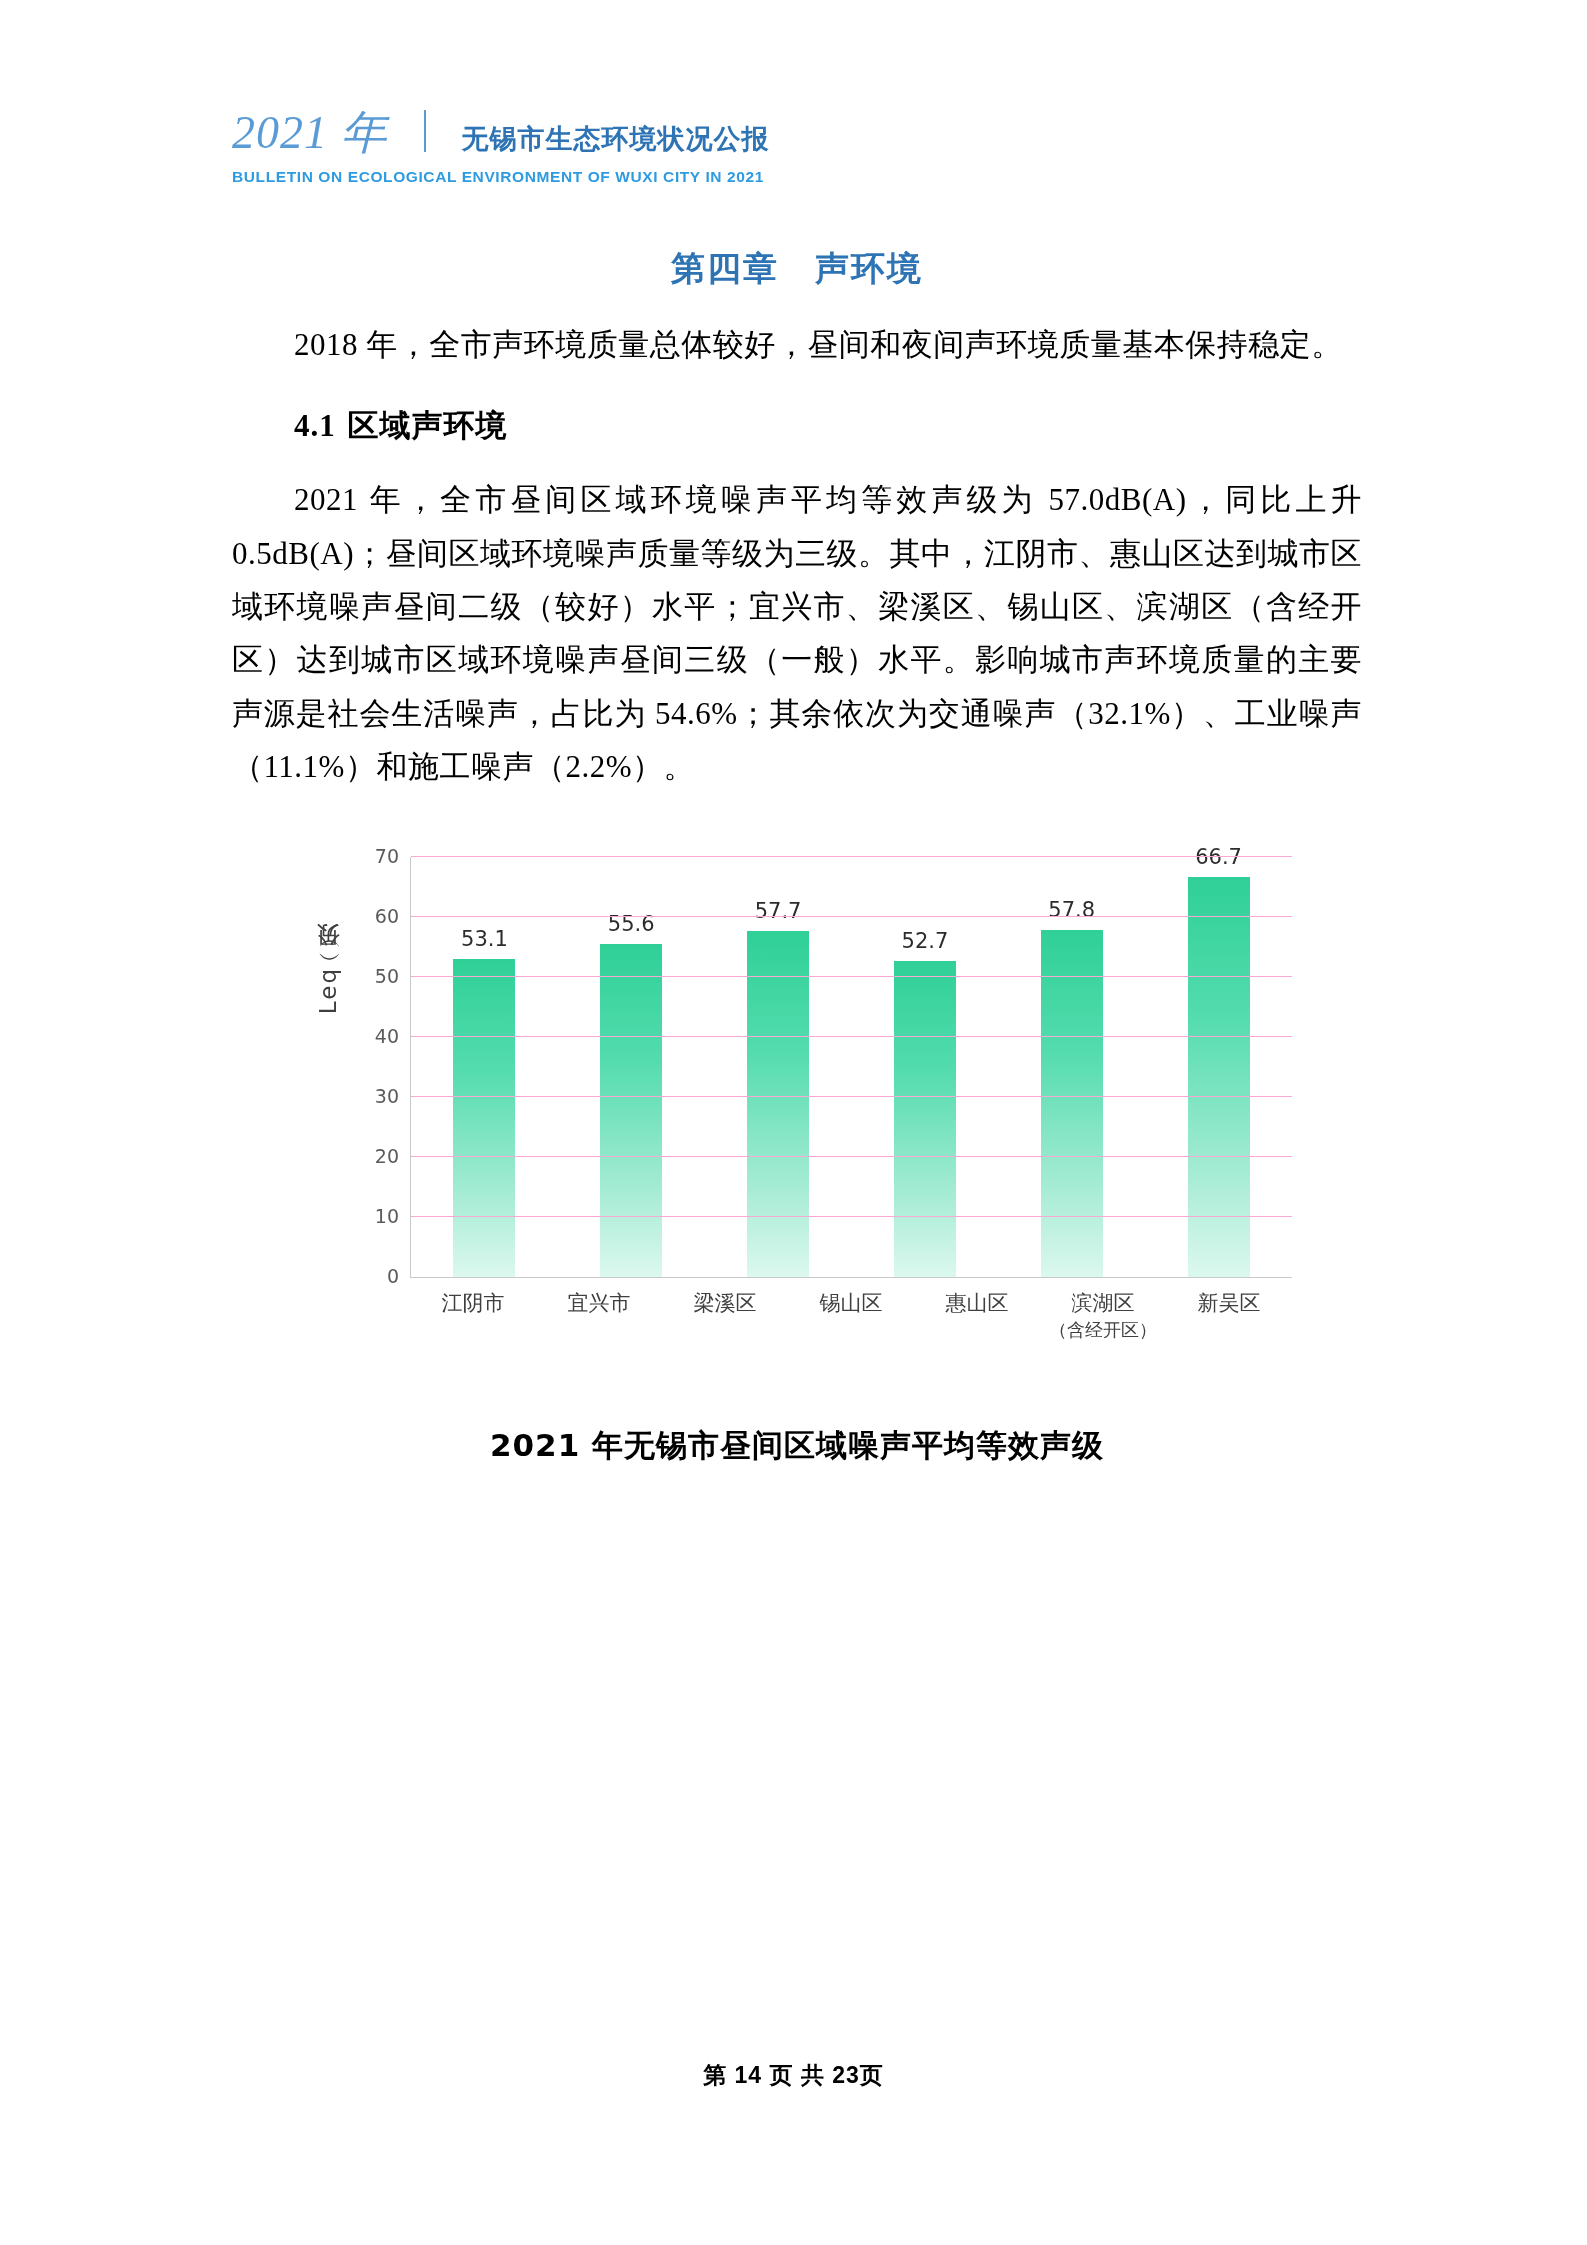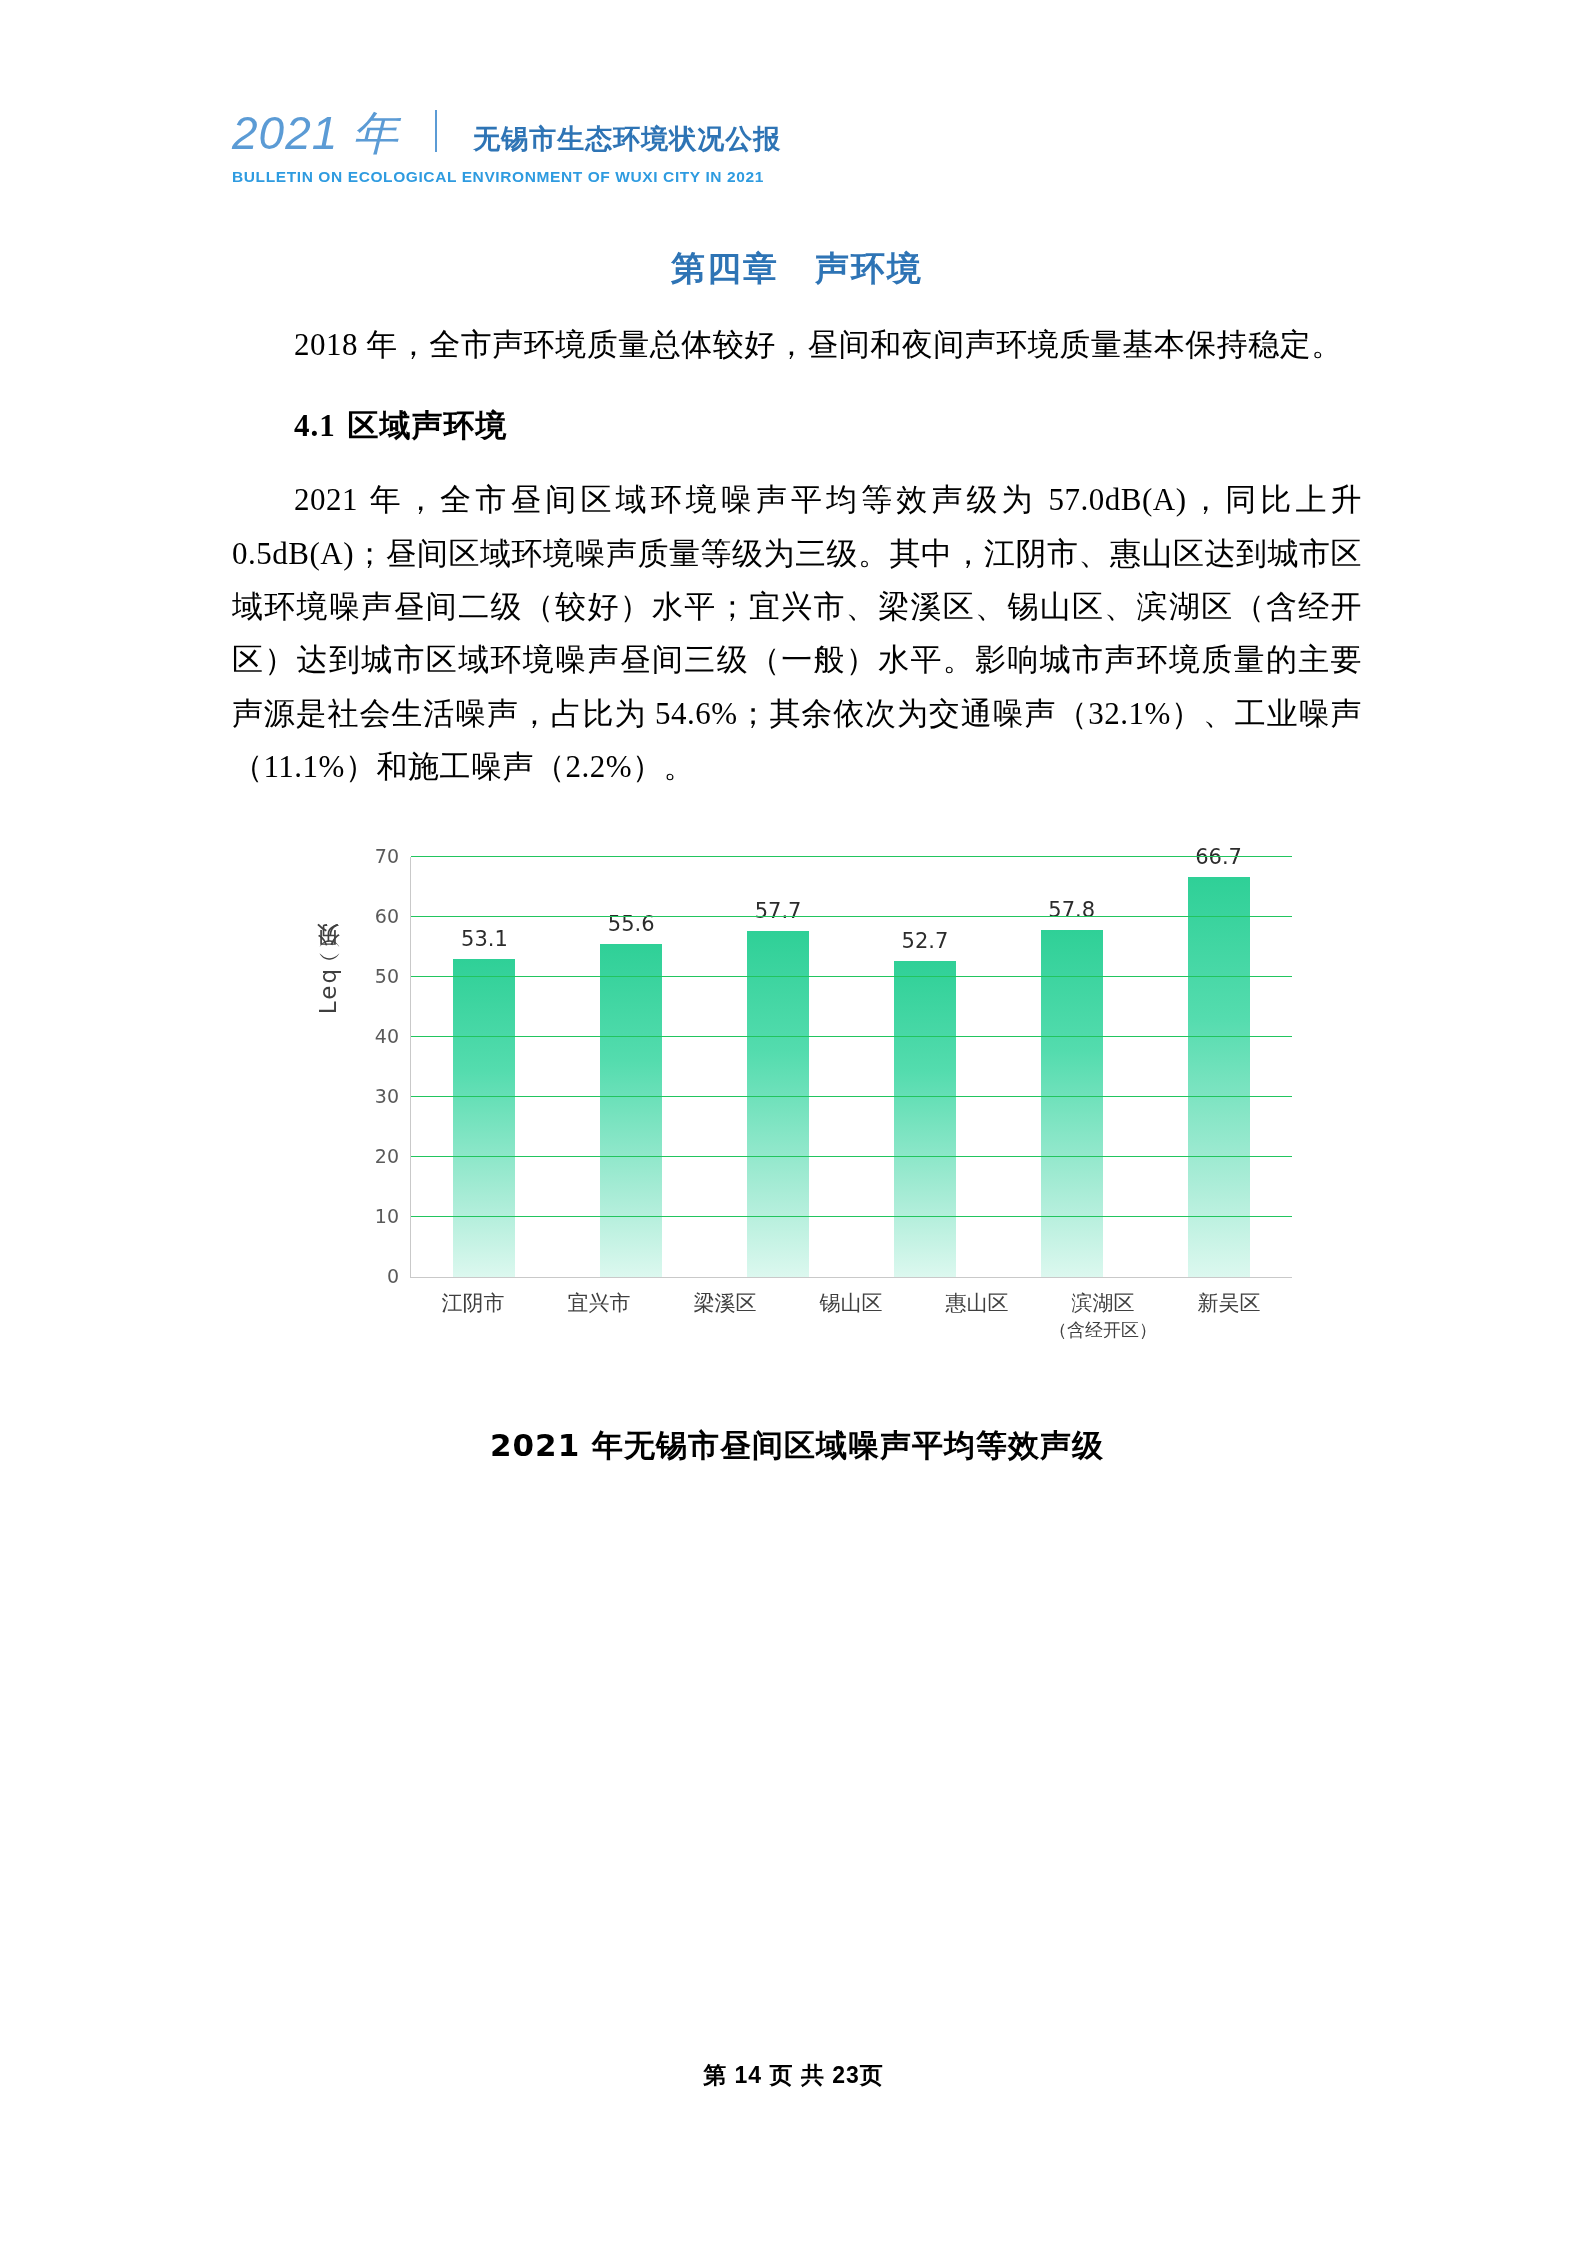--- a/index.html
+++ b/index.html
@@ -29,21 +29,21 @@
   .doc-header {
     position: relative;
     height: 110px;
   }
   .header-line1 {
     display: flex;
     align-items: flex-end;
     gap: 22px;
   }
   .header-year {
-    font-family: Liberation Sans, sans-serif;
+    font-family: Liberation Serif, serif;
     font-size: 46px;
     color: #5b9bd5;
     letter-spacing: 1px;
     line-height: 1;
     font-style: italic;
     font-weight: normal;
   }
   .header-divider {
     width: 2px;
     height: 42px;
@@ -132,21 +132,21 @@
     right: 30px;
     height: 420px;
     border-left: 1.5px solid #c9c9c9;
     border-bottom: 1.5px solid #c9c9c9;
   }
   .gridline {
     position: absolute;
     left: 0;
     right: 0;
     height: 1px;
-    background: #22c55e;
+    background: #f9a8d4;
   }
   .ytick {
     position: absolute;
     right: calc(100% + 12px);
     transform: translateY(-50%);
     font-family: "DejaVu Sans", sans-serif;
     font-size: 19px;
     color: #5a5a5a;
     white-space: nowrap;
   }

